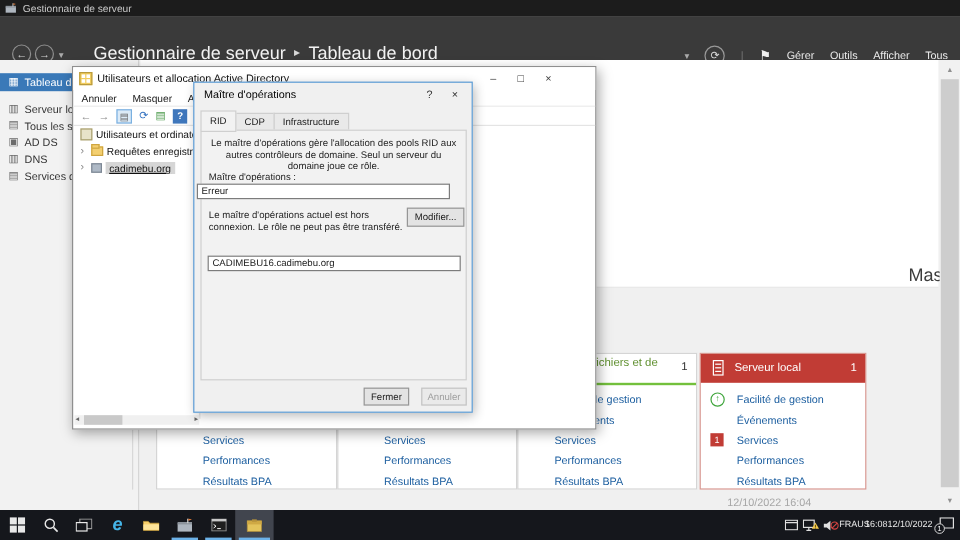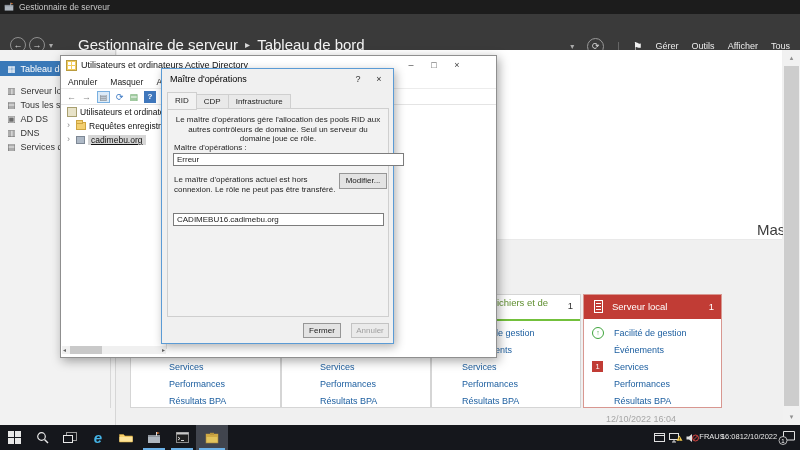--- a/index.html
+++ b/index.html
@@ -265,21 +265,21 @@
 
   <div id="vscroll">
     <span class="arr" style="top:4px;">▴</span>
     <div id="vthumb"></div>
     <span class="arr" style="bottom:4px;">▾</span>
   </div>
 
   <div id="adwin">
     <div id="adwin-title">
       <span class="adico"></span>
-      <span class="t">Utilisateurs et ordinateurs Active Directory</span>
+      <span class="t">Utilisateurs et allocation Active Directory</span>
       <span class="winbtn" style="left:340px;">–</span>
       <span class="winbtn" style="left:363px;">□</span>
       <span class="winbtn" style="left:386px;">×</span>
     </div>
     <div id="adwin-menus">
       <span>Annuler</span>
       <span>Masquer</span>
       <span>Affichage</span>
     </div>
     <div id="adwin-toolbar">
@@ -321,21 +321,21 @@
       <span class="dlgbtn" style="right:5px;">×</span>
     </div>
     <div class="tabstrip">
       <span class="tab active">RID</span>
       <span class="tab">CDP</span>
       <span class="tab">Infrastructure</span>
     </div>
     <div id="dlg-page"></div>
     <div class="dtext" style="left:12px;top:46px;width:208px;text-align:center;">Le maître d'opérations gère l'allocation des pools RID aux autres contrôleurs de domaine. Seul un serveur du domaine joue ce rôle.</div>
     <div class="dtext" style="left:12px;top:74px;">Maître d'opérations :</div>
-    <input class="txt" style="left: 11px; top: 84px; width: 231px;" readonly="" value="Erreur">
+    <input class="txt" style="left: 2px; top: 84px; width: 211px;" readonly="" value="Erreur">
     <div class="dtext" style="left:12px;top:106px;width:162px;">Le maître d'opérations actuel est hors connexion. Le rôle ne peut pas être transféré.</div>
     <div class="btn" style="left:177px;top:104px;width:48px;height:16px;line-height:14px;">Modifier...</div>
     <input class="txt" style="left: 11px; top: 144px; width: 211px;" readonly="" value="CADIMEBU16.cadimebu.org">
     <div class="btn" style="left:141px;top:254px;width:38px;height:15px;line-height:13px;">Fermer</div>
     <div class="btn disabled" style="left:189px;top:254px;width:38px;height:15px;line-height:13px;">Annuler</div>
   </div>
 
   <div id="taskbar">
     <div class="tb-cell" style="left:0;">
       <svg width="13" height="13" viewBox="0 0 13 13">

